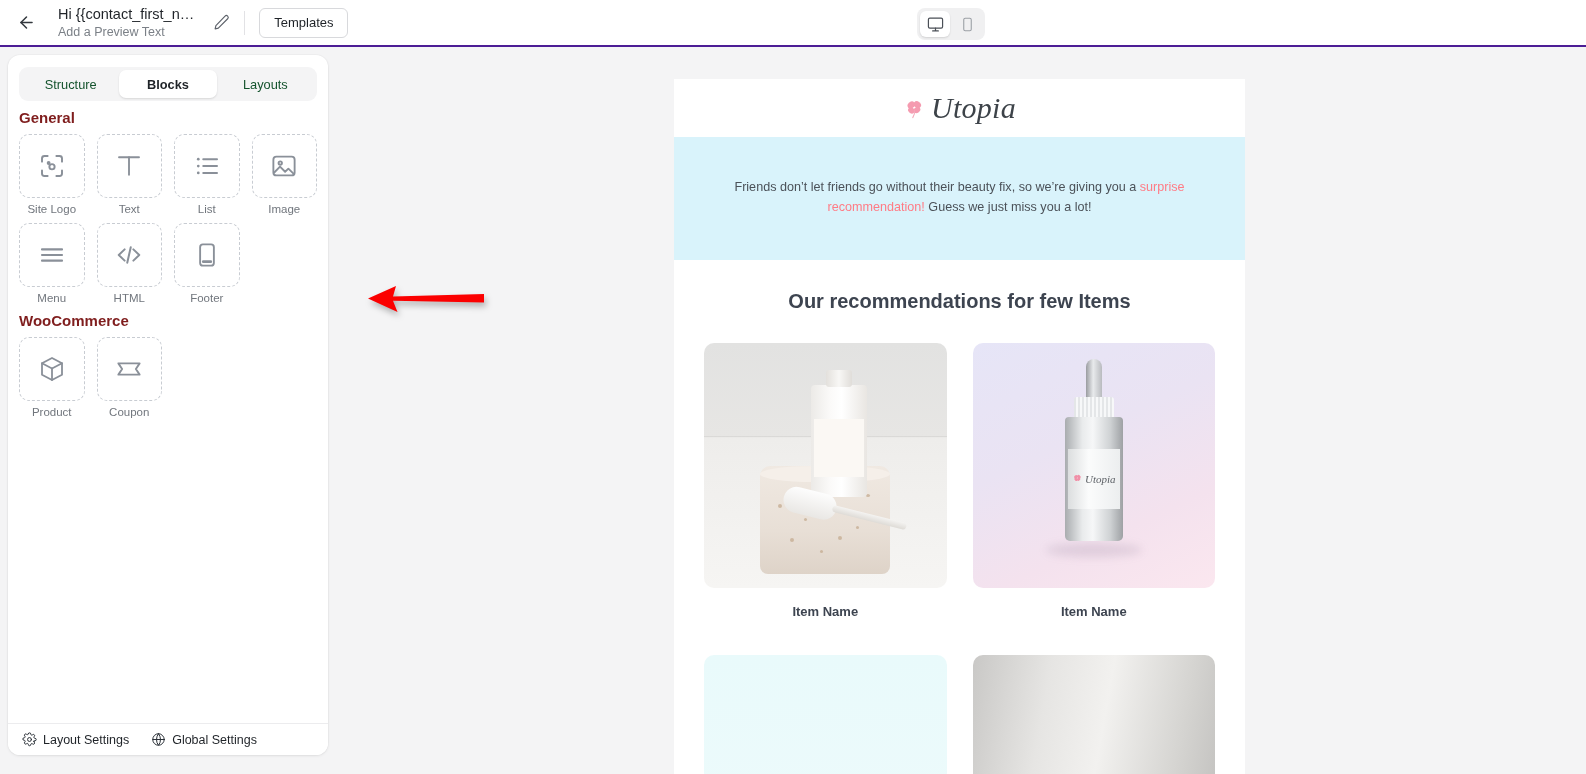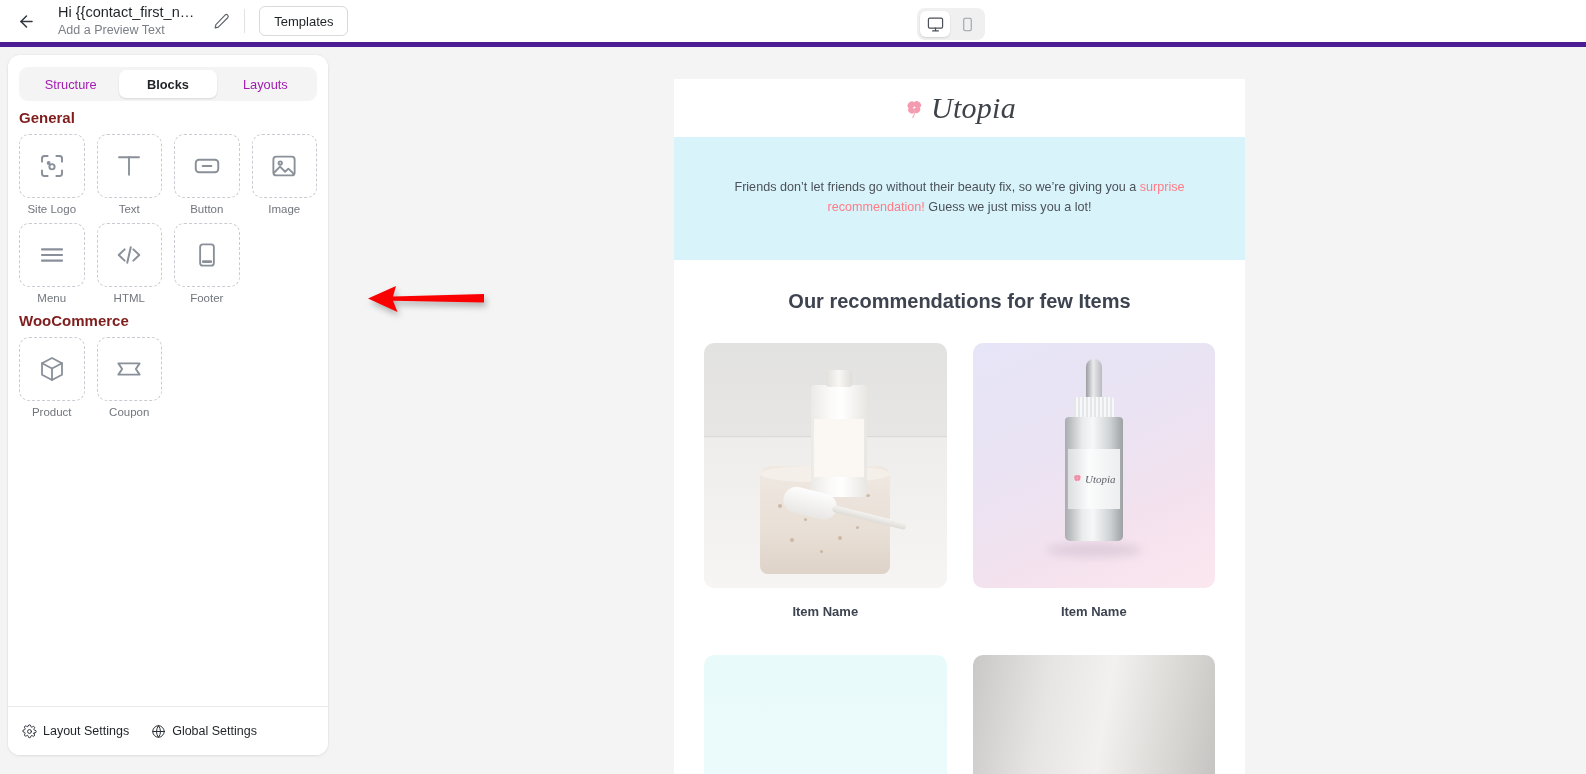--- a/index.html
+++ b/index.html
@@ -9,21 +9,21 @@
     font-family: "Liberation Sans", sans-serif;
     background: #f4f4f5;
     -webkit-font-smoothing: antialiased;
   }
 
   
   .topbar {
     position: absolute; top: 0; left: 0;
     width: 1586px; height: 47px;
     background: #ffffff;
-    border-bottom: 5px solid #4c1d95;
+    border-bottom: 2px solid #4c1d95;
     display: flex; align-items: center;
   }
   .back-btn {
     margin-left: 8px;
     width: 36px; height: 36px; border-radius: 10px;
     background: #fff;
     display: flex; align-items: center; justify-content: center;
     cursor: pointer;
     box-shadow: 0 0 0 0px transparent;
   }
@@ -86,21 +86,21 @@
     overflow: hidden;
   }
   .tabs {
     margin: 12px 11px 0 11px;
     height: 34px; background: #f4f4f5; border-radius: 9px;
     display: flex; align-items: center; padding: 3px;
   }
   .tab {
     flex: 1; height: 28px; border-radius: 7px;
     display: flex; align-items: center; justify-content: center;
-    font-size: 12.8px; color: #a21caf; cursor: pointer;
+    font-size: 12.8px; color: #14532d; cursor: pointer;
   }
   .tab.active {
     background: #ffffff; color: #1f2328; font-weight: bold;
     box-shadow: 0 1px 2px rgba(0,0,0,.12);
   }
 
   .panel-body { flex: 1; overflow: hidden; padding: 0 11px; }
   .section-title {
     font-size: 15px; font-weight: bold; color: #7f1d1d;
     margin: 8px 0 8px 0;
@@ -112,21 +112,21 @@
   .block-tile { display: flex; flex-direction: column; align-items: center; cursor: pointer; }
   .block-box {
     width: 100%; height: 64px;
     border: 1px dashed #c8ccd2; border-radius: 10px;
     display: flex; align-items: center; justify-content: center;
     background: #fff;
   }
   .block-label { font-size: 11.5px; color: #71767d; margin-top: 5px; }
 
   .panel-footer {
-    height: 49px; border-top: 1px solid #ececee;
+    height: 32px; border-top: 1px solid #ececee;
     display: flex; align-items: center; padding: 0 14px; gap: 22px;
     background: #fff;
   }
   .footer-item {
     display: flex; align-items: center; gap: 6px;
     font-size: 12.5px; color: #1f2328; cursor: pointer;
   }
 
   
   .canvas {
@@ -364,30 +364,34 @@
       <div class="block-tile">
         <div class="block-box">
           <svg width="30" height="30" viewBox="0 0 24 24" fill="none" stroke="#8a9099" stroke-width="1.5" stroke-linecap="round">
             <path d="M4 5h16"></path>
               <path d="M12 5v14"></path>
           </svg>
         </div>
         <div class="block-label">Text</div>
       </div>
 
-
-      <div class="block-tile">
-        <div class="block-box">
-          <svg width="30" height="30" viewBox="0 0 24 24" fill="none" stroke="#8a9099" stroke-width="1.55" stroke-linecap="round">
-            <rect x="3" y="7" width="18" height="10" rx="2.6"></rect>
-            <path d="M8.5 12h7"></path>
-          </svg>
-        </div>
-        <div class="block-label">Button</div>
-      </div>
+      <div class="block-tile">
+        <div class="block-box">
+          <svg width="30" height="30" viewBox="0 0 24 24" fill="none" stroke="#8a9099" stroke-width="1.6" stroke-linecap="round">
+            <path d="M9 6.5h11"></path>
+              <path d="M9 12h11"></path>
+              <path d="M9 17.5h11"></path>
+            <circle cx="5" cy="6.5" r="1.1" fill="#8a9099" stroke="none"></circle>
+            <circle cx="5" cy="12" r="1.1" fill="#8a9099" stroke="none"></circle>
+            <circle cx="5" cy="17.5" r="1.1" fill="#8a9099" stroke="none"></circle>
+          </svg>
+        </div>
+        <div class="block-label">List</div>
+      </div>
+
 
       <div class="block-tile">
         <div class="block-box">
           <svg width="30" height="30" viewBox="0 0 24 24" fill="none" stroke="#8a9099" stroke-width="1.5" stroke-linecap="round" stroke-linejoin="round">
             <rect x="3.5" y="4.5" width="17" height="15" rx="2.4"></rect>
             <circle cx="9" cy="9.6" r="1.35"></circle>
             <path d="M4.2 17.2l4.6-4.7 4.1 4.1 2.6-2.5 4.3 4.2"></path>
           </svg>
         </div>
         <div class="block-label">Image</div>

